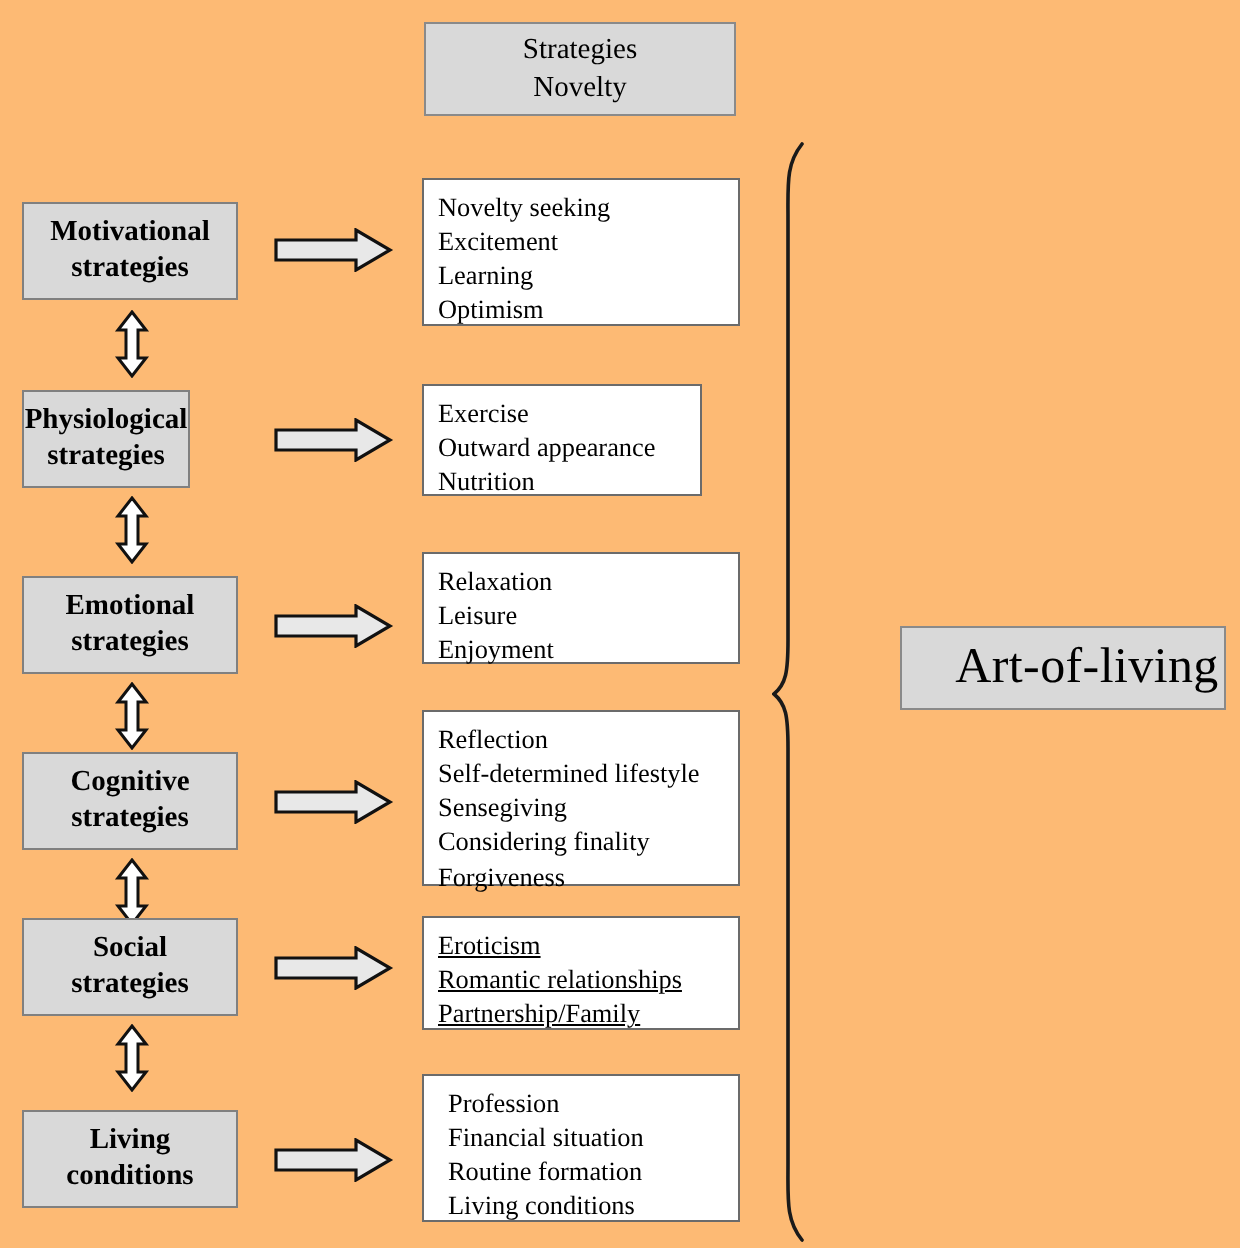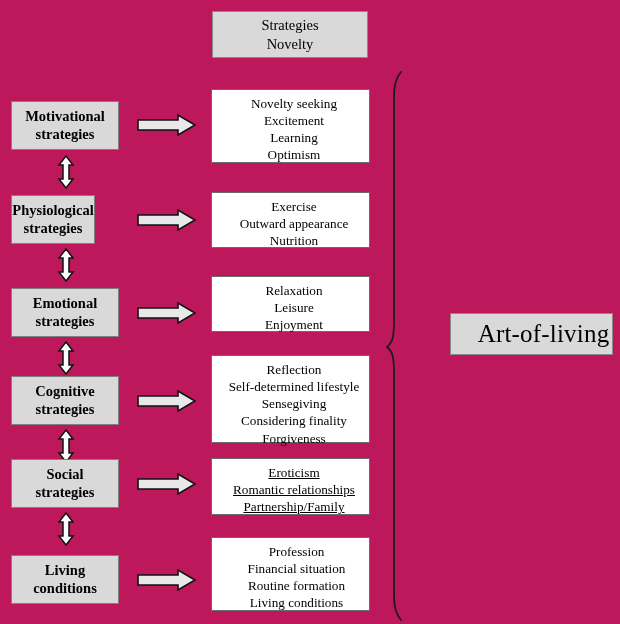--- a/index.html
+++ b/index.html
@@ -4,21 +4,21 @@
 <style>
   html, body {
     margin: 0;
     padding: 0;
     background: #ffffff;
   }
   #canvas {
     position: relative;
     width: 620px;
     height: 624px;
-    background: #be185d;
+    background: #fdba74;
     font-family: "Liberation Serif", "DejaVu Serif", serif;
     color: #000000;
     overflow: hidden;
   }
 
   
   .box {
     position: absolute;
     box-sizing: border-box;
     border: 1px solid #6e6e6e;
@@ -49,21 +49,21 @@
     font-size: 14.5px;
   }
 
   .option-box {
     background: #ffffff;
     border: 1px solid #6b6b6b;
     padding: 5px 0 4px 7px;
     font-size: 13.2px;
     line-height: 1.30;
   }
-  .option-box .opt { display: block; white-space: nowrap; text-align: center; }
+  .option-box .opt { display: block; white-space: nowrap; }
 
   .result-box {
     background: #d9d9d9;
     border: 1px solid #8a8a8a;
     display: flex;
     align-items: center;
     justify-content: center;
     font-size: 25px;
     letter-spacing: 0.2px;
   }
@@ -108,21 +108,21 @@
 
   <div class="box gray-box" style="left:11px; top:195px; width:84px; height:49px;">
     <span class="line">Physiological</span>
     <span class="line">strategies</span>
   </div>
   <div class="arrow-right" style="left:137px; top:209px;">
     <svg width="60" height="22" viewBox="0 0 60 22">
       <path d="M1 6 L41 6 L41 1 L58 11 L41 21 L41 16 L1 16 Z" fill="#e8e8e8" stroke="#111111" stroke-width="1.6" stroke-linejoin="miter"></path>
     </svg>
   </div>
-  <div class="box option-box" style="left:211px; top:192px; width:159px; height:56px;">
+  <div class="box option-box" style="left:211px; top:192px; width:140px; height:56px;">
     <span class="opt">Exercise</span>
     <span class="opt">Outward appearance</span>
     <span class="opt">Nutrition</span>
   </div>
 
   <div class="arrow-updown" style="left:56px; top:248px;">
     <svg width="20" height="34" viewBox="0 0 20 34">
       <path d="M10 1 L17 10 L13 10 L13 24 L17 24 L10 33 L3 24 L7 24 L7 10 L3 10 Z" fill="#ffffff" stroke="#111111" stroke-width="1.5" stroke-linejoin="miter"></path>
     </svg>
   </div>

